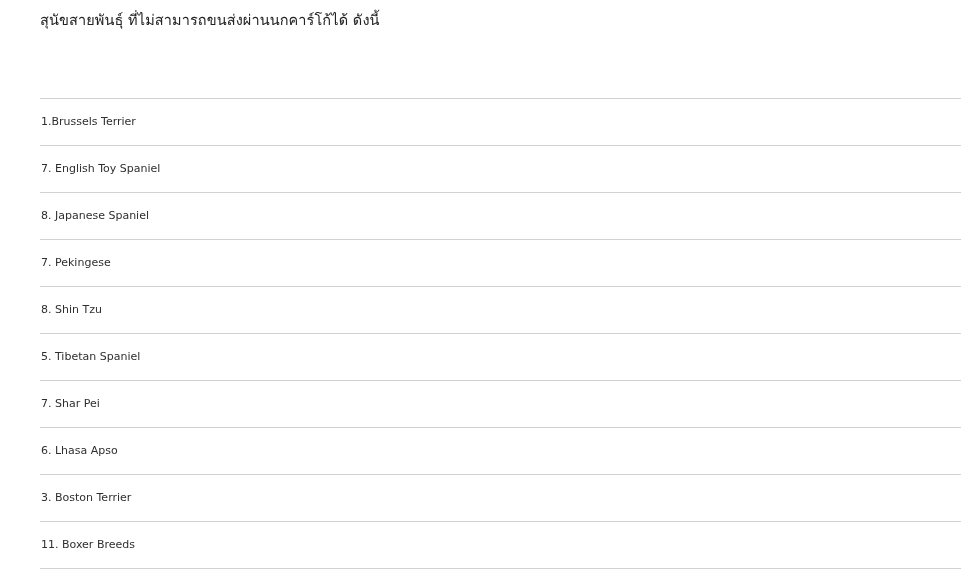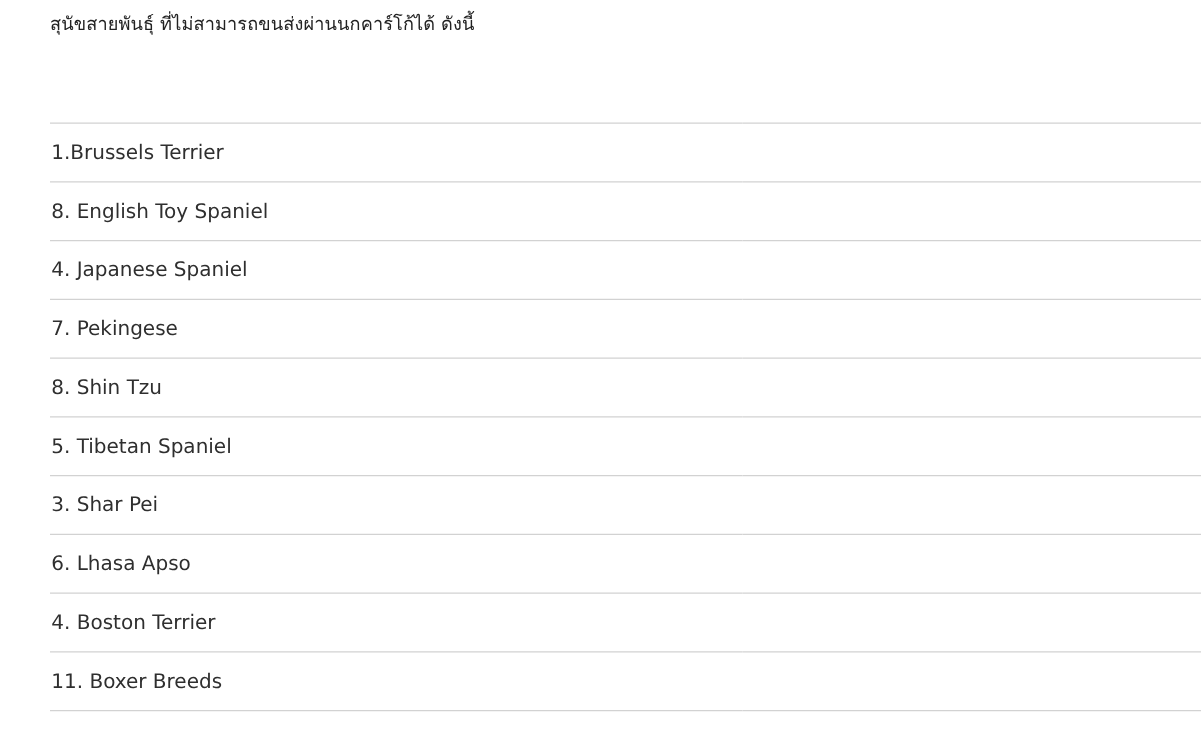--- a/index.html
+++ b/index.html
@@ -47,21 +47,21 @@
     border-collapse: collapse;
     table-layout: fixed;
   }
   .breed-table tr {
     height: 46px;
   }
   .breed-table td {
     border-top: 1px solid #d2d2d2;
     border-bottom: 1px solid #d2d2d2;
     padding: 0 0 0 0;
-    font-size: 16px;
+    font-size: 11px;
     line-height: 46px;
     color: #2f2f2f;
     font-weight: 400;
     vertical-align: middle;
     white-space: nowrap;
     overflow: hidden;
   }
   .breed-table td.col-left {
     width: 554px;
     padding-left: 1px;
@@ -80,56 +80,56 @@
 
   <table class="breed-table">
     <tbody>
 
       <tr>
         <td class="col-left"><span class="cell-text">1.Brussels Terrier</span></td>
         <td class="col-right"></td>
       </tr>
 
       <tr>
-        <td class="col-left"><span class="cell-text">8. English Toy Spaniel</span></td>
+        <td class="col-left"><span class="cell-text">7. English Toy Spaniel</span></td>
         <td class="col-right"></td>
       </tr>
 
       <tr>
-        <td class="col-left"><span class="cell-text">4. Japanese Spaniel</span></td>
+        <td class="col-left"><span class="cell-text">8. Japanese Spaniel</span></td>
         <td class="col-right"></td>
       </tr>
 
       <tr>
         <td class="col-left"><span class="cell-text">7. Pekingese</span></td>
         <td class="col-right"></td>
       </tr>
 
       <tr>
         <td class="col-left"><span class="cell-text">8. Shin Tzu</span></td>
         <td class="col-right"></td>
       </tr>
 
       <tr>
         <td class="col-left"><span class="cell-text">5. Tibetan Spaniel</span></td>
         <td class="col-right"></td>
       </tr>
 
       <tr>
-        <td class="col-left"><span class="cell-text">3. Shar Pei</span></td>
+        <td class="col-left"><span class="cell-text">7. Shar Pei</span></td>
         <td class="col-right"></td>
       </tr>
 
       <tr>
         <td class="col-left"><span class="cell-text">6. Lhasa Apso</span></td>
         <td class="col-right"></td>
       </tr>
 
       <tr>
-        <td class="col-left"><span class="cell-text">4. Boston Terrier</span></td>
+        <td class="col-left"><span class="cell-text">3. Boston Terrier</span></td>
         <td class="col-right"></td>
       </tr>
 
       <tr>
         <td class="col-left"><span class="cell-text">11. Boxer Breeds</span></td>
         <td class="col-right"></td>
       </tr>
 
     </tbody>
   </table>

